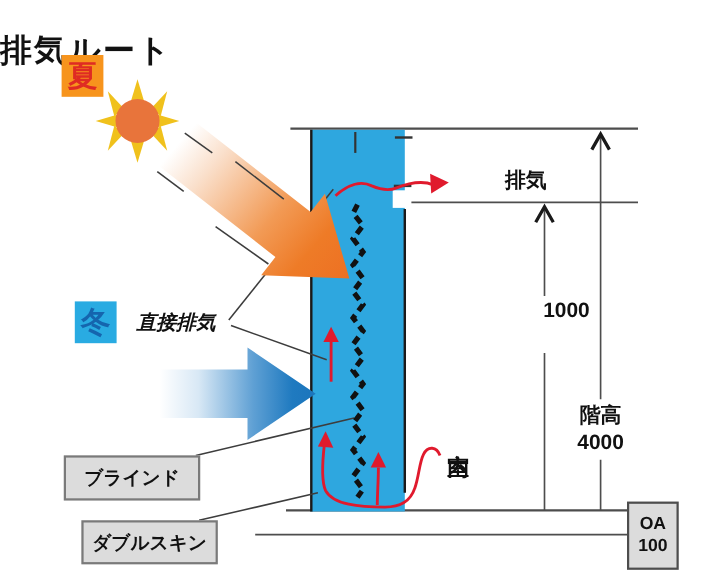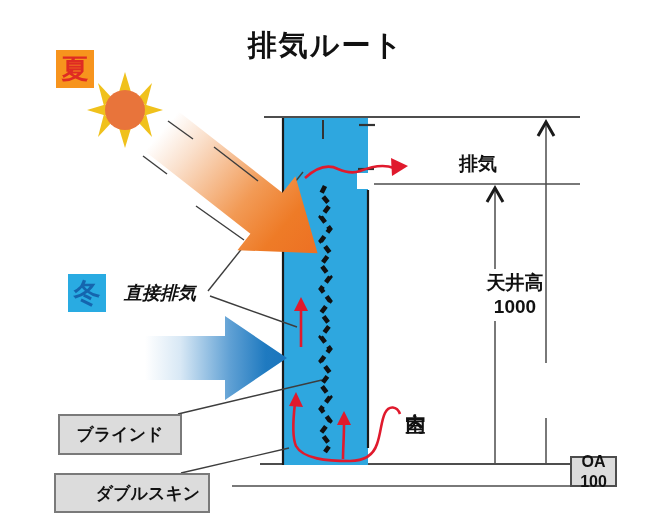--- a/index.html
+++ b/index.html
@@ -3,21 +3,21 @@
 <meta charset="utf-8">
 <style>
   html,body{margin:0;padding:0;background:#fff;}
   .stage{
     position:relative;width:652px;height:526px;background:#ffffff;overflow:hidden;
     font-family:"Liberation Sans","DejaVu Sans",sans-serif;color:#111;
   }
   .stage svg{position:absolute;left:0;top:0;z-index:1;}
   .txt{position:absolute;z-index:2;white-space:nowrap;}
   .title{
-    left:0;top:26px;width:652px;text-align:center;
+    left:0;top:26px;width:652px;
     font-size:29px;font-weight:700;letter-spacing:2px;
   }
   .badge{
     width:38px;height:38px;text-align:center;line-height:38px;
     font-size:27px;font-weight:700;
   }
   .badge-summer{left:56px;top:50px;background:#F7941D;color:#DF2B23;}
   .badge-winter{left:68px;top:274px;background:#29ABE2;color:#1565AE;}
   .ann{font-size:18px;font-weight:700;color:#111;}
   .direct-exhaust{left:124px;top:281px;font-style:italic;}
@@ -29,23 +29,23 @@
   }
   .dim{z-index:2;text-align:center;font-weight:600;color:#111;line-height:24px;}
   .dim-ceiling{left:479px;top:271px;width:72px;font-size:19px;}
   .dim-story{left:510px;top:367px;width:72px;font-size:19px;}
   .labelbox{
     position:absolute;z-index:2;background:#DCDCDC;border:2px solid #7a7a7a;
     display:flex;align-items:center;justify-content:center;
     font-size:17px;font-weight:700;color:#111;
   }
   .box-blind{left:58px;top:414px;width:120px;height:37px;justify-content:center;}
-  .box-doubleskin{left:54px;top:473px;width:120px;height:36px;padding-left:32px;}
+  .box-doubleskin{left:74px;top:473px;width:120px;height:36px;}
   .oa-box{
-    position:absolute;z-index:2;left:570px;top:456px;width:47px;height:31px;
+    position:absolute;z-index:2;left:570px;top:456px;width:47px;height:62px;
     background:#DCDCDC;border:2px solid #4d4d4d;box-sizing:border-box;
     display:flex;flex-direction:column;align-items:center;justify-content:center;
     font-size:16px;font-weight:600;line-height:20px;color:#111;
   }
 </style>
 </head>
 <body>
 
 <div class="stage">
 
@@ -161,22 +161,25 @@
   <div class="txt title">排気ルート</div>
 
   <div class="txt badge badge-summer">夏</div>
   <div class="txt badge badge-winter">冬</div>
 
   <div class="txt ann direct-exhaust">直接排気</div>
   <div class="txt ann exhaust">排気</div>
   <div class="txt indoor">室内</div>
 
   <div class="txt dim dim-ceiling">
-    <div>天井高</div>
     <div>1000</div>
+  </div>
+  <div class="txt dim dim-story">
+    <div>階高</div>
+    <div>4000</div>
   </div>
 
   <div class="labelbox box-blind">
     <span>ブラインド</span>
   </div>
   <div class="labelbox box-doubleskin">
     <span>ダブルスキン</span>
   </div>
 
   <div class="oa-box">

